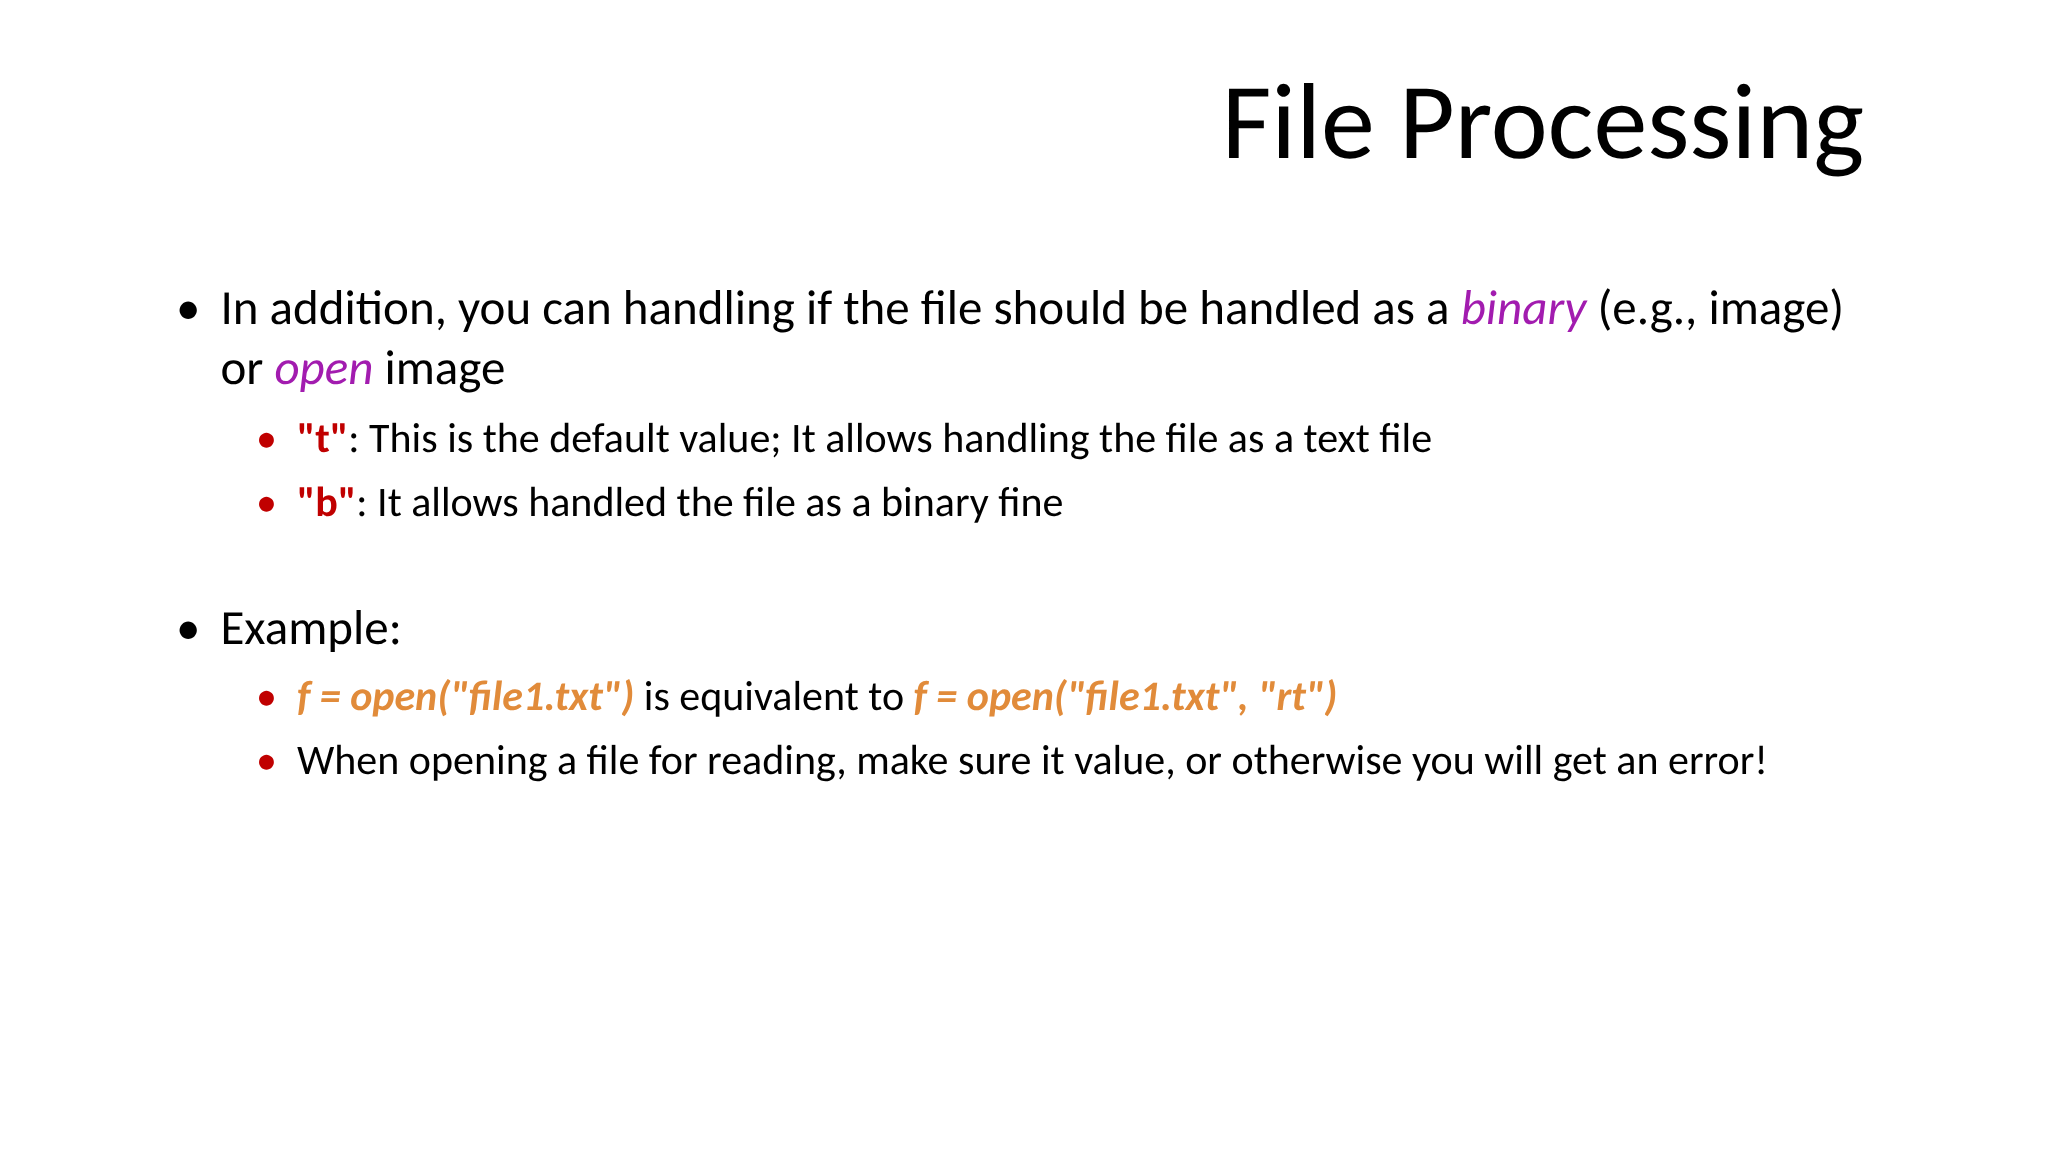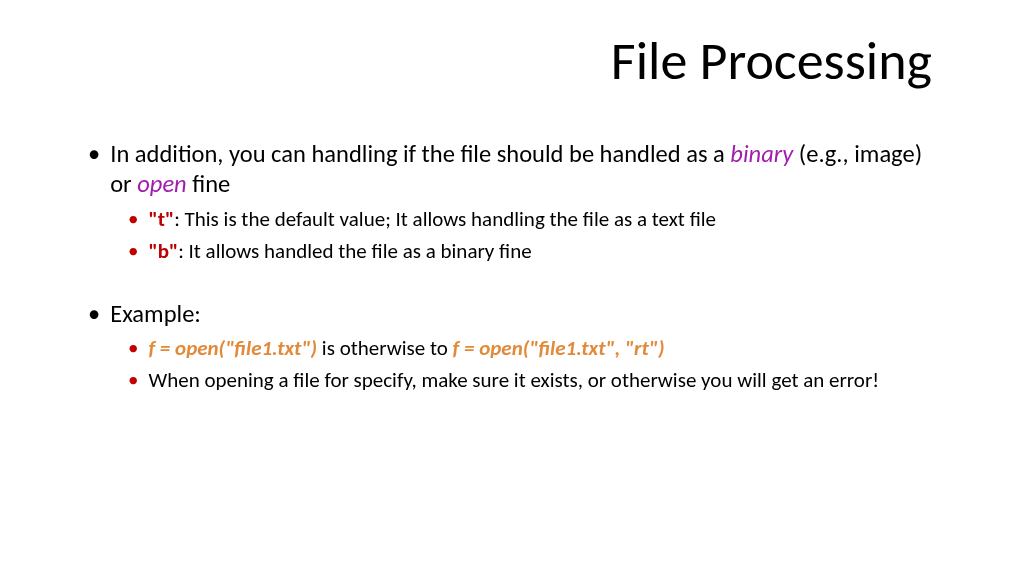--- a/index.html
+++ b/index.html
@@ -50,21 +50,21 @@
 </head>
 <body>
 
 <div class="title">File Processing</div>
 
 <div class="content">
 
   <div class="bullet-l1">
     <span class="marker">•</span>
     <span class="text">
-      <span>In addition, you can handling if the file should be handled as a </span><span class="red-i">binary</span><span> (e.g., image) or </span><span class="red-i">open</span><span> fine</span>
+      <span>In addition, you can handling if the file should be handled as a </span><span class="red-i">binary</span><span> (e.g., image) or </span><span class="red-i">open</span><span> image</span>
     </span>
   </div>
 
   <div class="bullet-l2">
     <span class="marker">•</span>
     <span class="text">
       <span class="red-b">"t"</span><span>: This is the default value; It allows handling the file as a text file</span>
     </span>
   </div>
 
@@ -78,22 +78,22 @@
   <div class="group-gap"></div>
 
   <div class="bullet-l1">
     <span class="marker">•</span>
     <span class="text">Example:</span>
   </div>
 
   <div class="bullet-l2">
     <span class="marker">•</span>
     <span class="text">
-      <span class="org-bi">f = open("file1.txt")</span><span> is otherwise to </span><span class="org-bi">f = open("file1.txt", "rt")</span>
+      <span class="org-bi">f = open("file1.txt")</span><span> is equivalent to </span><span class="org-bi">f = open("file1.txt", "rt")</span>
     </span>
   </div>
 
   <div class="bullet-l2">
     <span class="marker">•</span>
-    <span class="text">When opening a file for specify, make sure it exists, or otherwise you will get an error!</span>
+    <span class="text">When opening a file for reading, make sure it value, or otherwise you will get an error!</span>
   </div>
 
 </div>
 
 </body></html>

